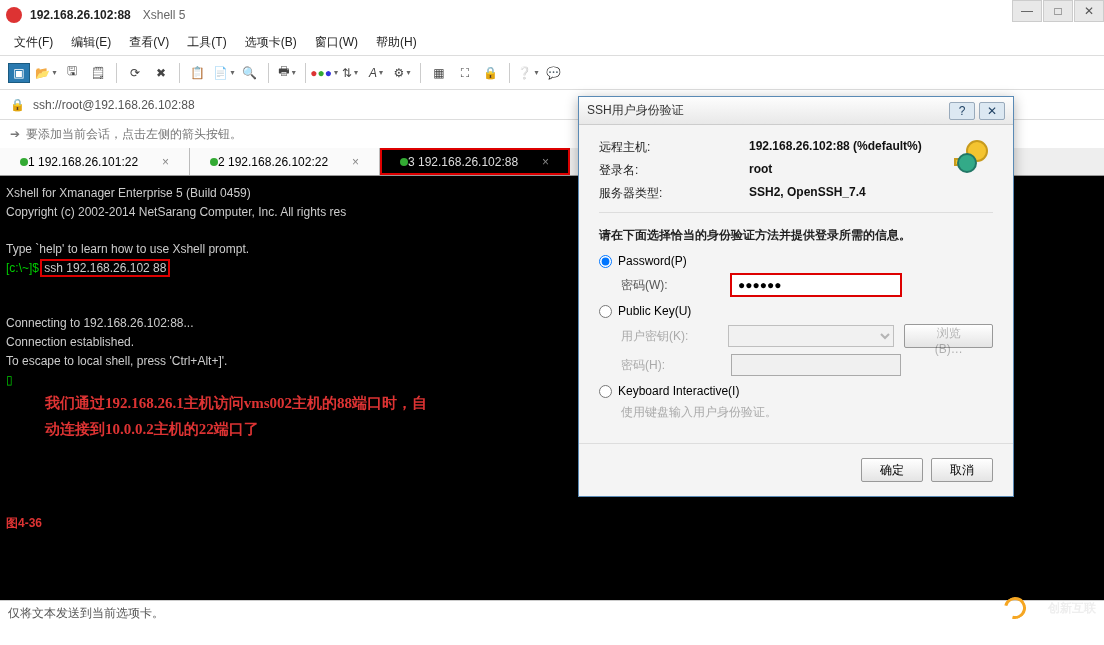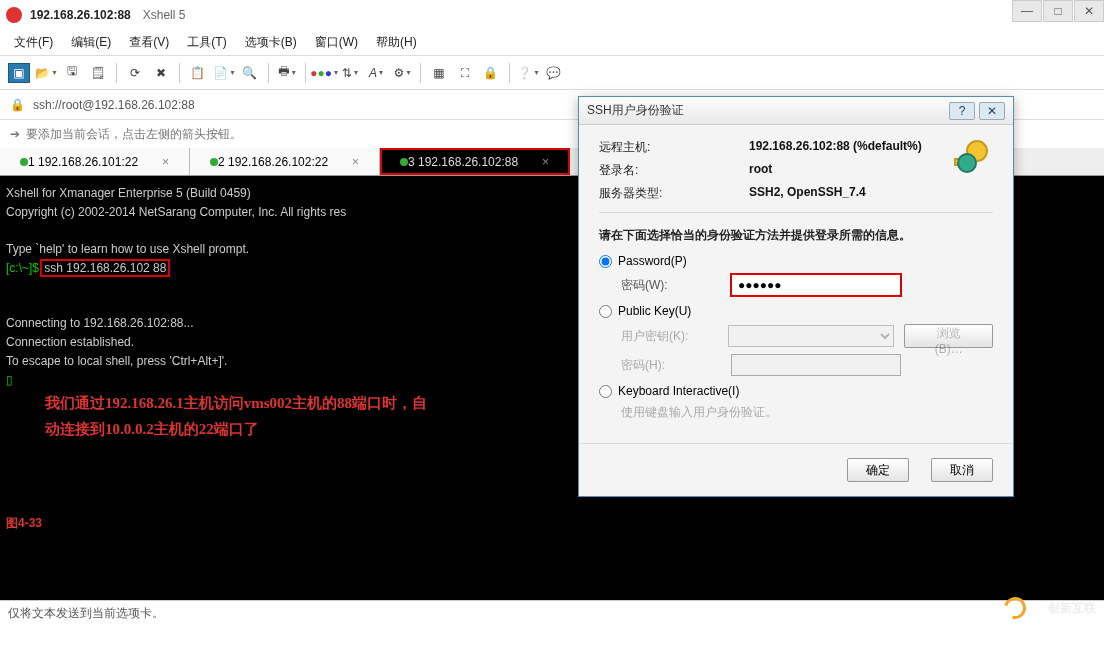--- a/index.html
+++ b/index.html
@@ -45,21 +45,21 @@
 .opt{margin:8px 0}
 .opt-row{display:flex;align-items:center;margin:8px 0 4px}
 .opt-row input[type=radio]{margin-right:6px}
 .sub{margin-left:22px;display:flex;align-items:center;gap:10px;margin-top:6px}
 .sub .slab{width:100px;color:#555}
 .sub.dis .slab{color:#aaa}
 .txt{border:1px solid #aaa;height:22px;padding:0 6px;background:#fff;width:170px}
 .txt.dis{background:#f0f0f0;color:#999}
 .pwd-hi{outline:2px solid #d00;outline-offset:-1px}
 .btn{height:24px;padding:0 18px;border:1px solid #999;background:linear-gradient(#fff,#e4e4e4);border-radius:2px}
-.dlg-foot{display:flex;justify-content:flex-end;gap:22px;padding:14px 20px;border-top:1px solid #ddd}
+.dlg-foot{display:flex;justify-content:flex-end;gap:8px;padding:14px 20px;border-top:1px solid #ddd}
 hr.sep{border:none;border-top:1px solid #ddd;margin:10px 0}
 .wm{position:absolute;right:8px;bottom:26px;color:#eee;font-size:18px;font-weight:bold;display:flex;align-items:center;gap:22px}
 .wm .wlogo{width:22px;height:22px;border:3px solid #f5a623;border-radius:50%;border-left-color:transparent;transform:rotate(-30deg)}
 </style>
 </head>
 <body>
 
 <div class="titlebar">
   <div class="app-icon"></div>
   <span class="title-text">192.168.26.102:88</span>
@@ -153,21 +153,21 @@
 <span>Connecting to 192.168.26.102:88...</span>
 <span>Connection established.</span>
 <span>To escape to local shell, press 'Ctrl+Alt+]'.</span>
 <span class="cursor">▯</span>
      <span class="note">我们通过192.168.26.1主机访问vms002主机的88端口时，自</span>
      <span class="note">动连接到10.0.0.2主机的22端口了</span>
 
 
 
 
-<span class="fig">图4-33</span></div>
+<span class="fig">图4-36</span></div>
 
 <div class="status">
   <span>仅将文本发送到当前选项卡。</span>
 </div>
 
 <div class="dialog">
   <div class="dlg-title">
     <span>SSH用户身份验证</span>
     <div class="dlg-btns">
       <div class="dlg-btn">?</div>

